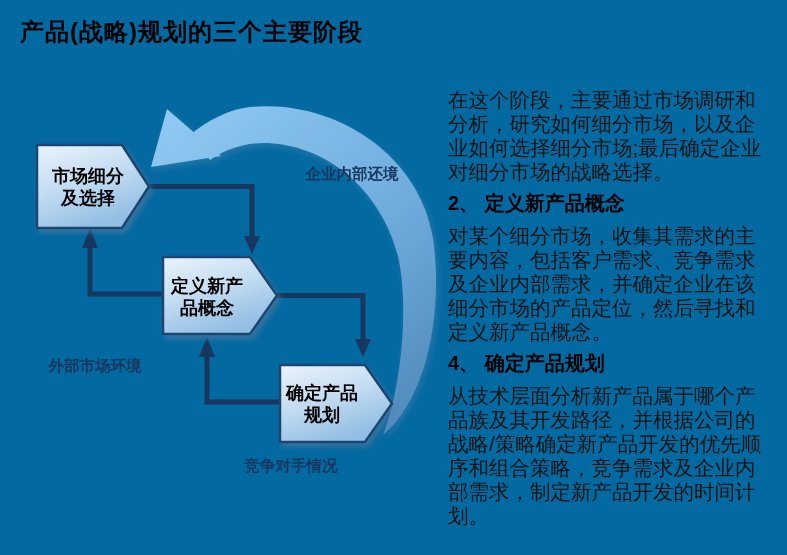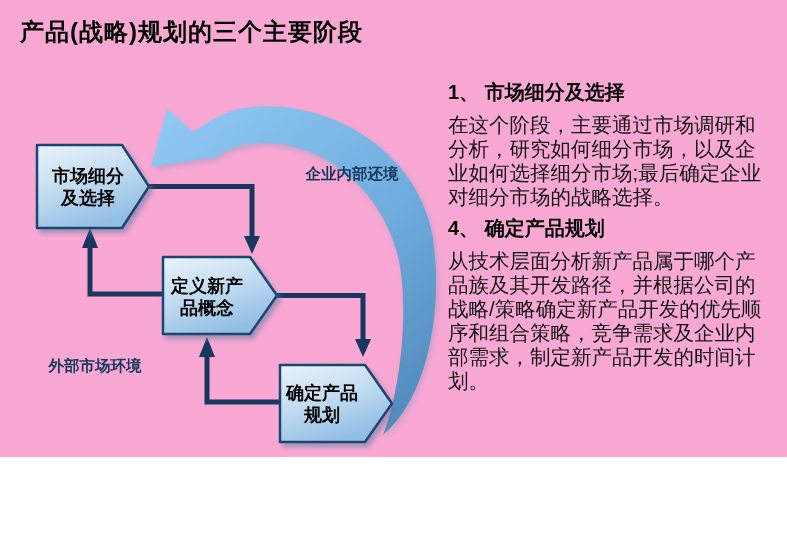--- a/index.html
+++ b/index.html
@@ -1,17 +1,17 @@
 <!DOCTYPE html>
 <html><head>
 <meta charset="utf-8">
 <style>
   html,body { margin:0; padding:0; background:#ffffff; }
   .stage {
-    position:relative; width:787px; height:457px; background:#f9a8d4;
+    position:relative; width:787px; height:555px; background:#0369a1;
     overflow:hidden; font-family:"Liberation Sans", sans-serif;
   }
   .page-title {
     position:absolute; left:20px; top:16px; margin:0;
     font-size:24px; font-weight:bold; color:#000000; letter-spacing:1px;
   }
   .diagram-svg { position:absolute; left:0; top:80px; }
   .diagram-svg text {
     font-family:"Liberation Sans", sans-serif; font-weight:bold;
   }
@@ -97,22 +97,25 @@
       <text class="chev-label" x="322" y="421" text-anchor="middle">规划</text>
     </g>
 
     <text class="env-label" x="352" y="179" text-anchor="middle">企业内部还境</text>
     <text class="env-label" x="95" y="371" text-anchor="middle">外部市场环境</text>
     <text class="env-label" x="291" y="471" text-anchor="middle">竞争对手情况</text>
   </svg>
 
   <div class="panel">
     <section>
-      <h2>1、 市场细分及选择</h2>
       <p>在这个阶段，主要通过市场调研和分析，研究如何细分市场，以及企业如何选择细分市场;最后确定企业对细分市场的战略选择。</p>
+    </section>
+    <section>
+      <h2>2、 定义新产品概念</h2>
+      <p>对某个细分市场，收集其需求的主要内容，包括客户需求、竞争需求及企业内部需求，并确定企业在该细分市场的产品定位，然后寻找和定义新产品概念。</p>
     </section>
     <section>
       <h2>4、 确定产品规划</h2>
       <p>从技术层面分析新产品属于哪个产品族及其开发路径，并根据公司的战略/策略确定新产品开发的优先顺序和组合策略，竞争需求及企业内部需求，制定新产品开发的时间计划。</p>
     </section>
   </div>
 
 </div>
 
 </body></html>

